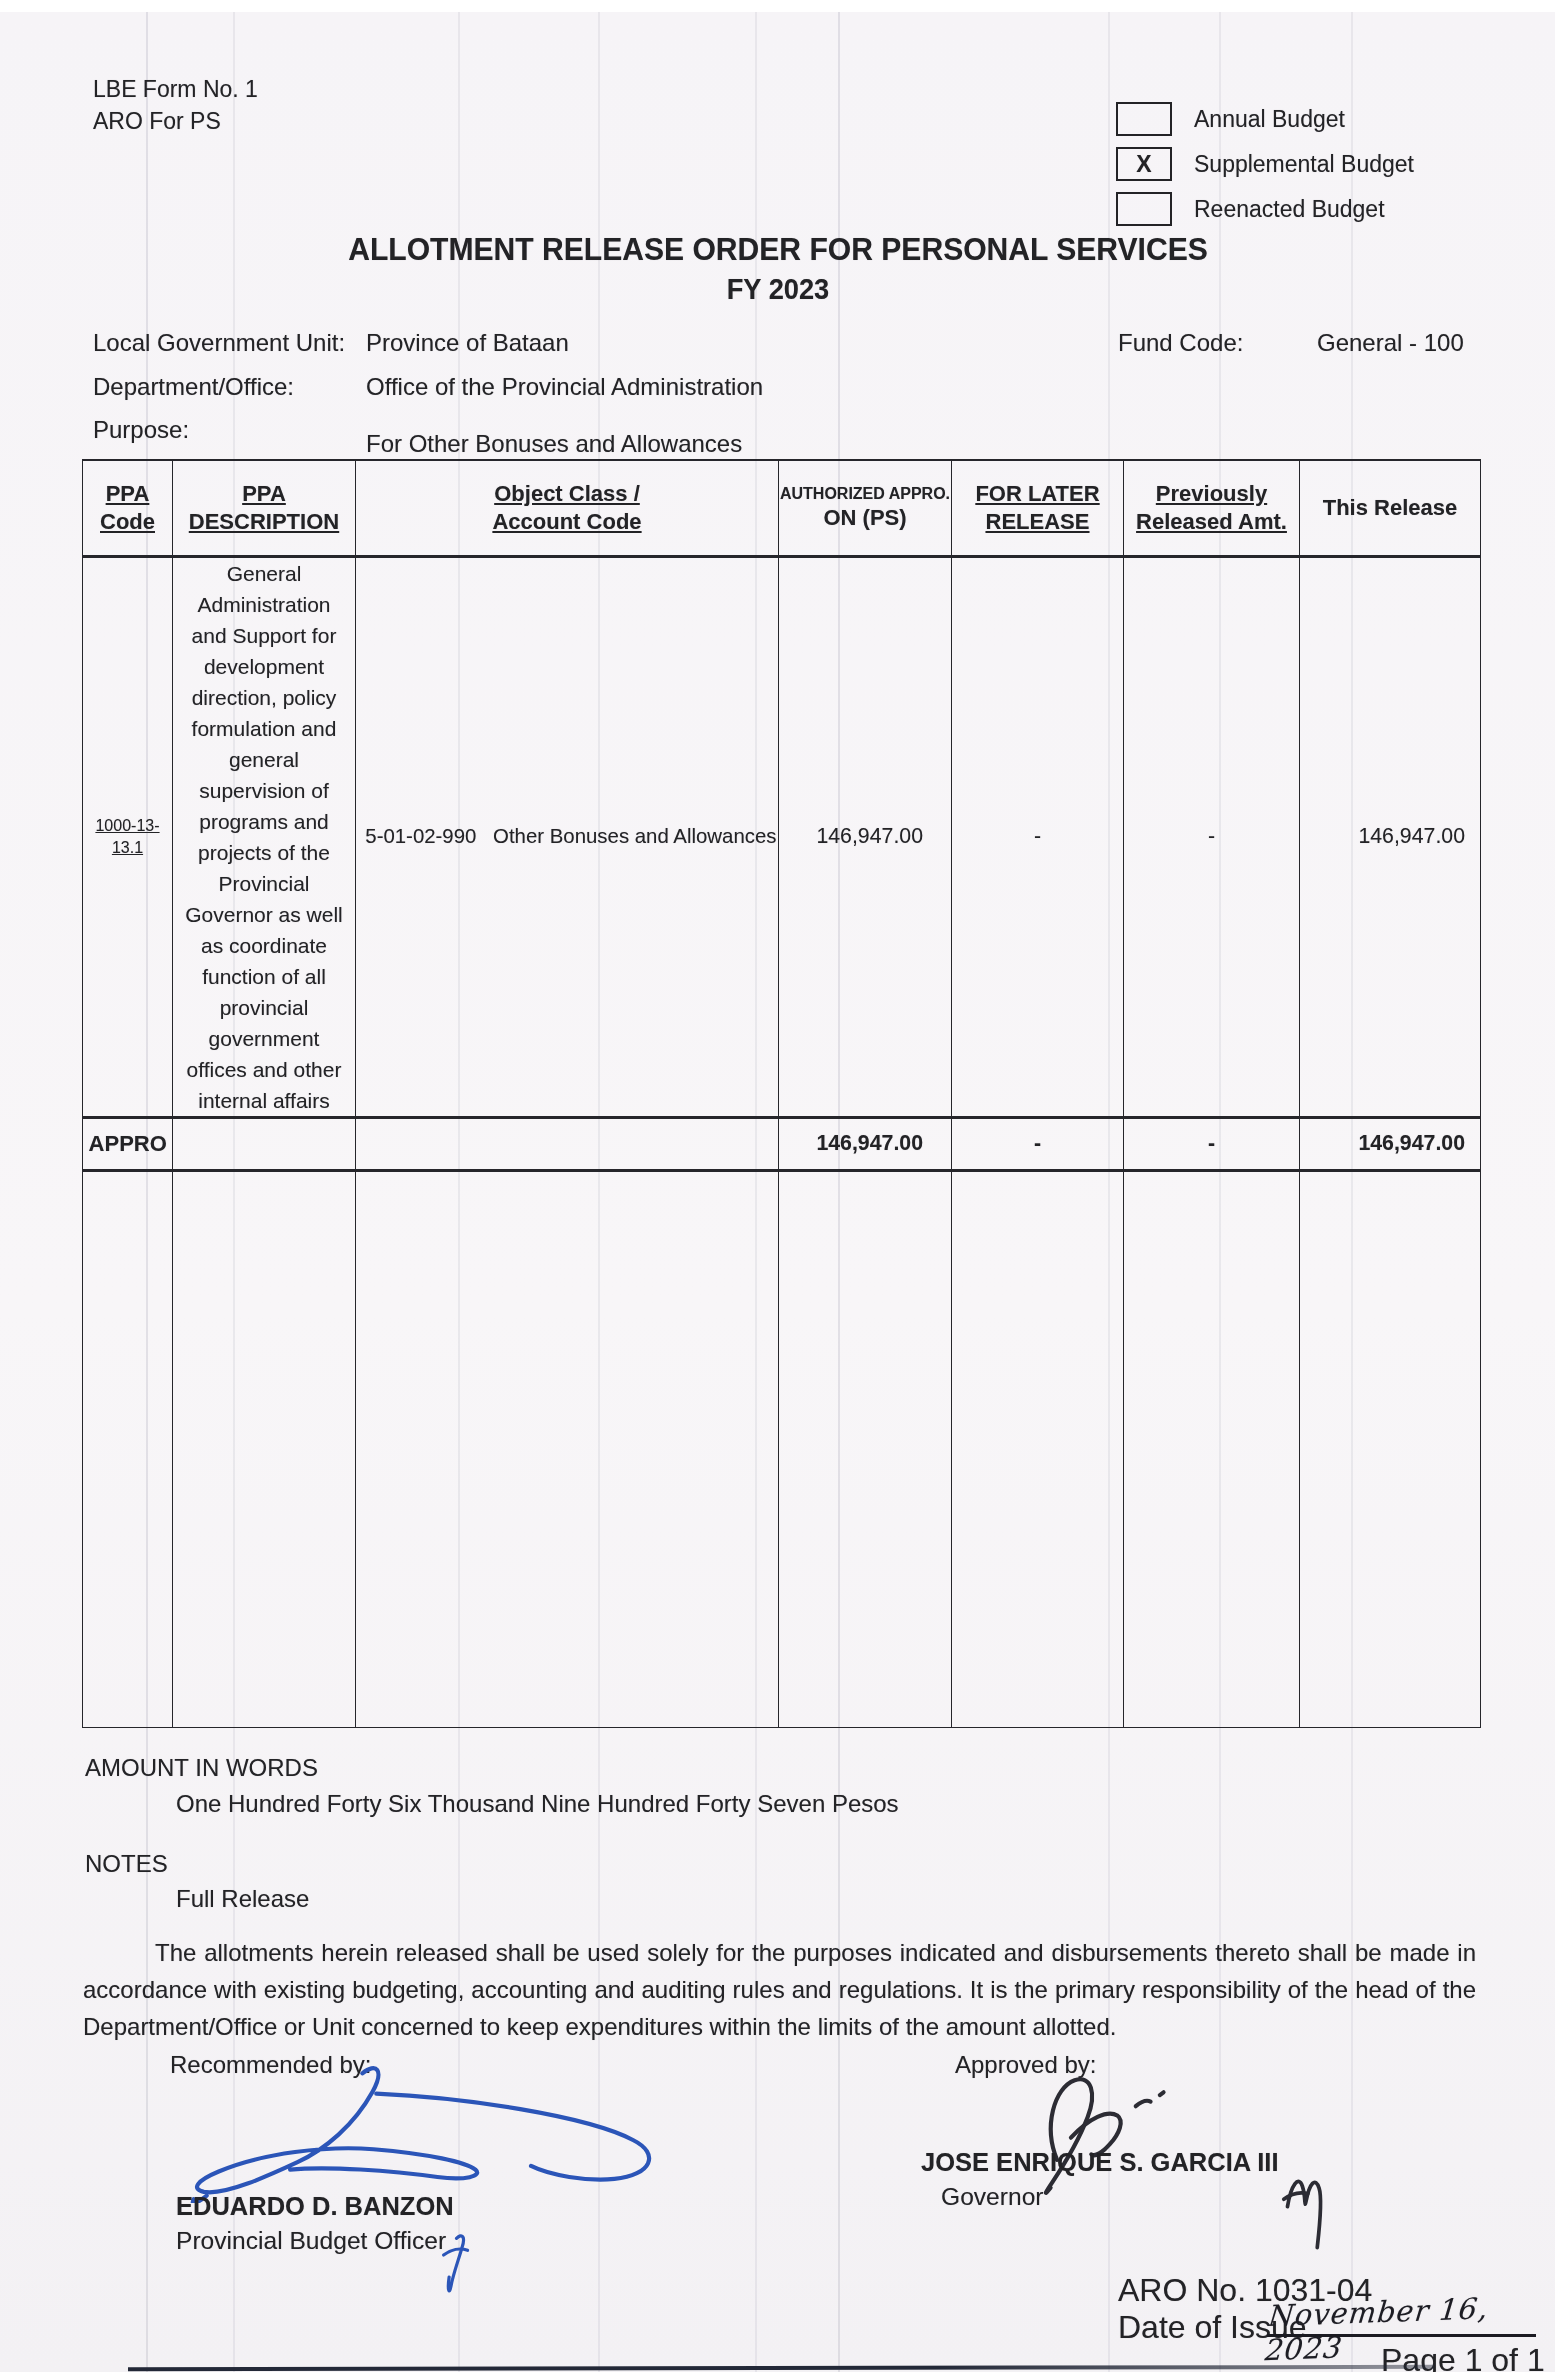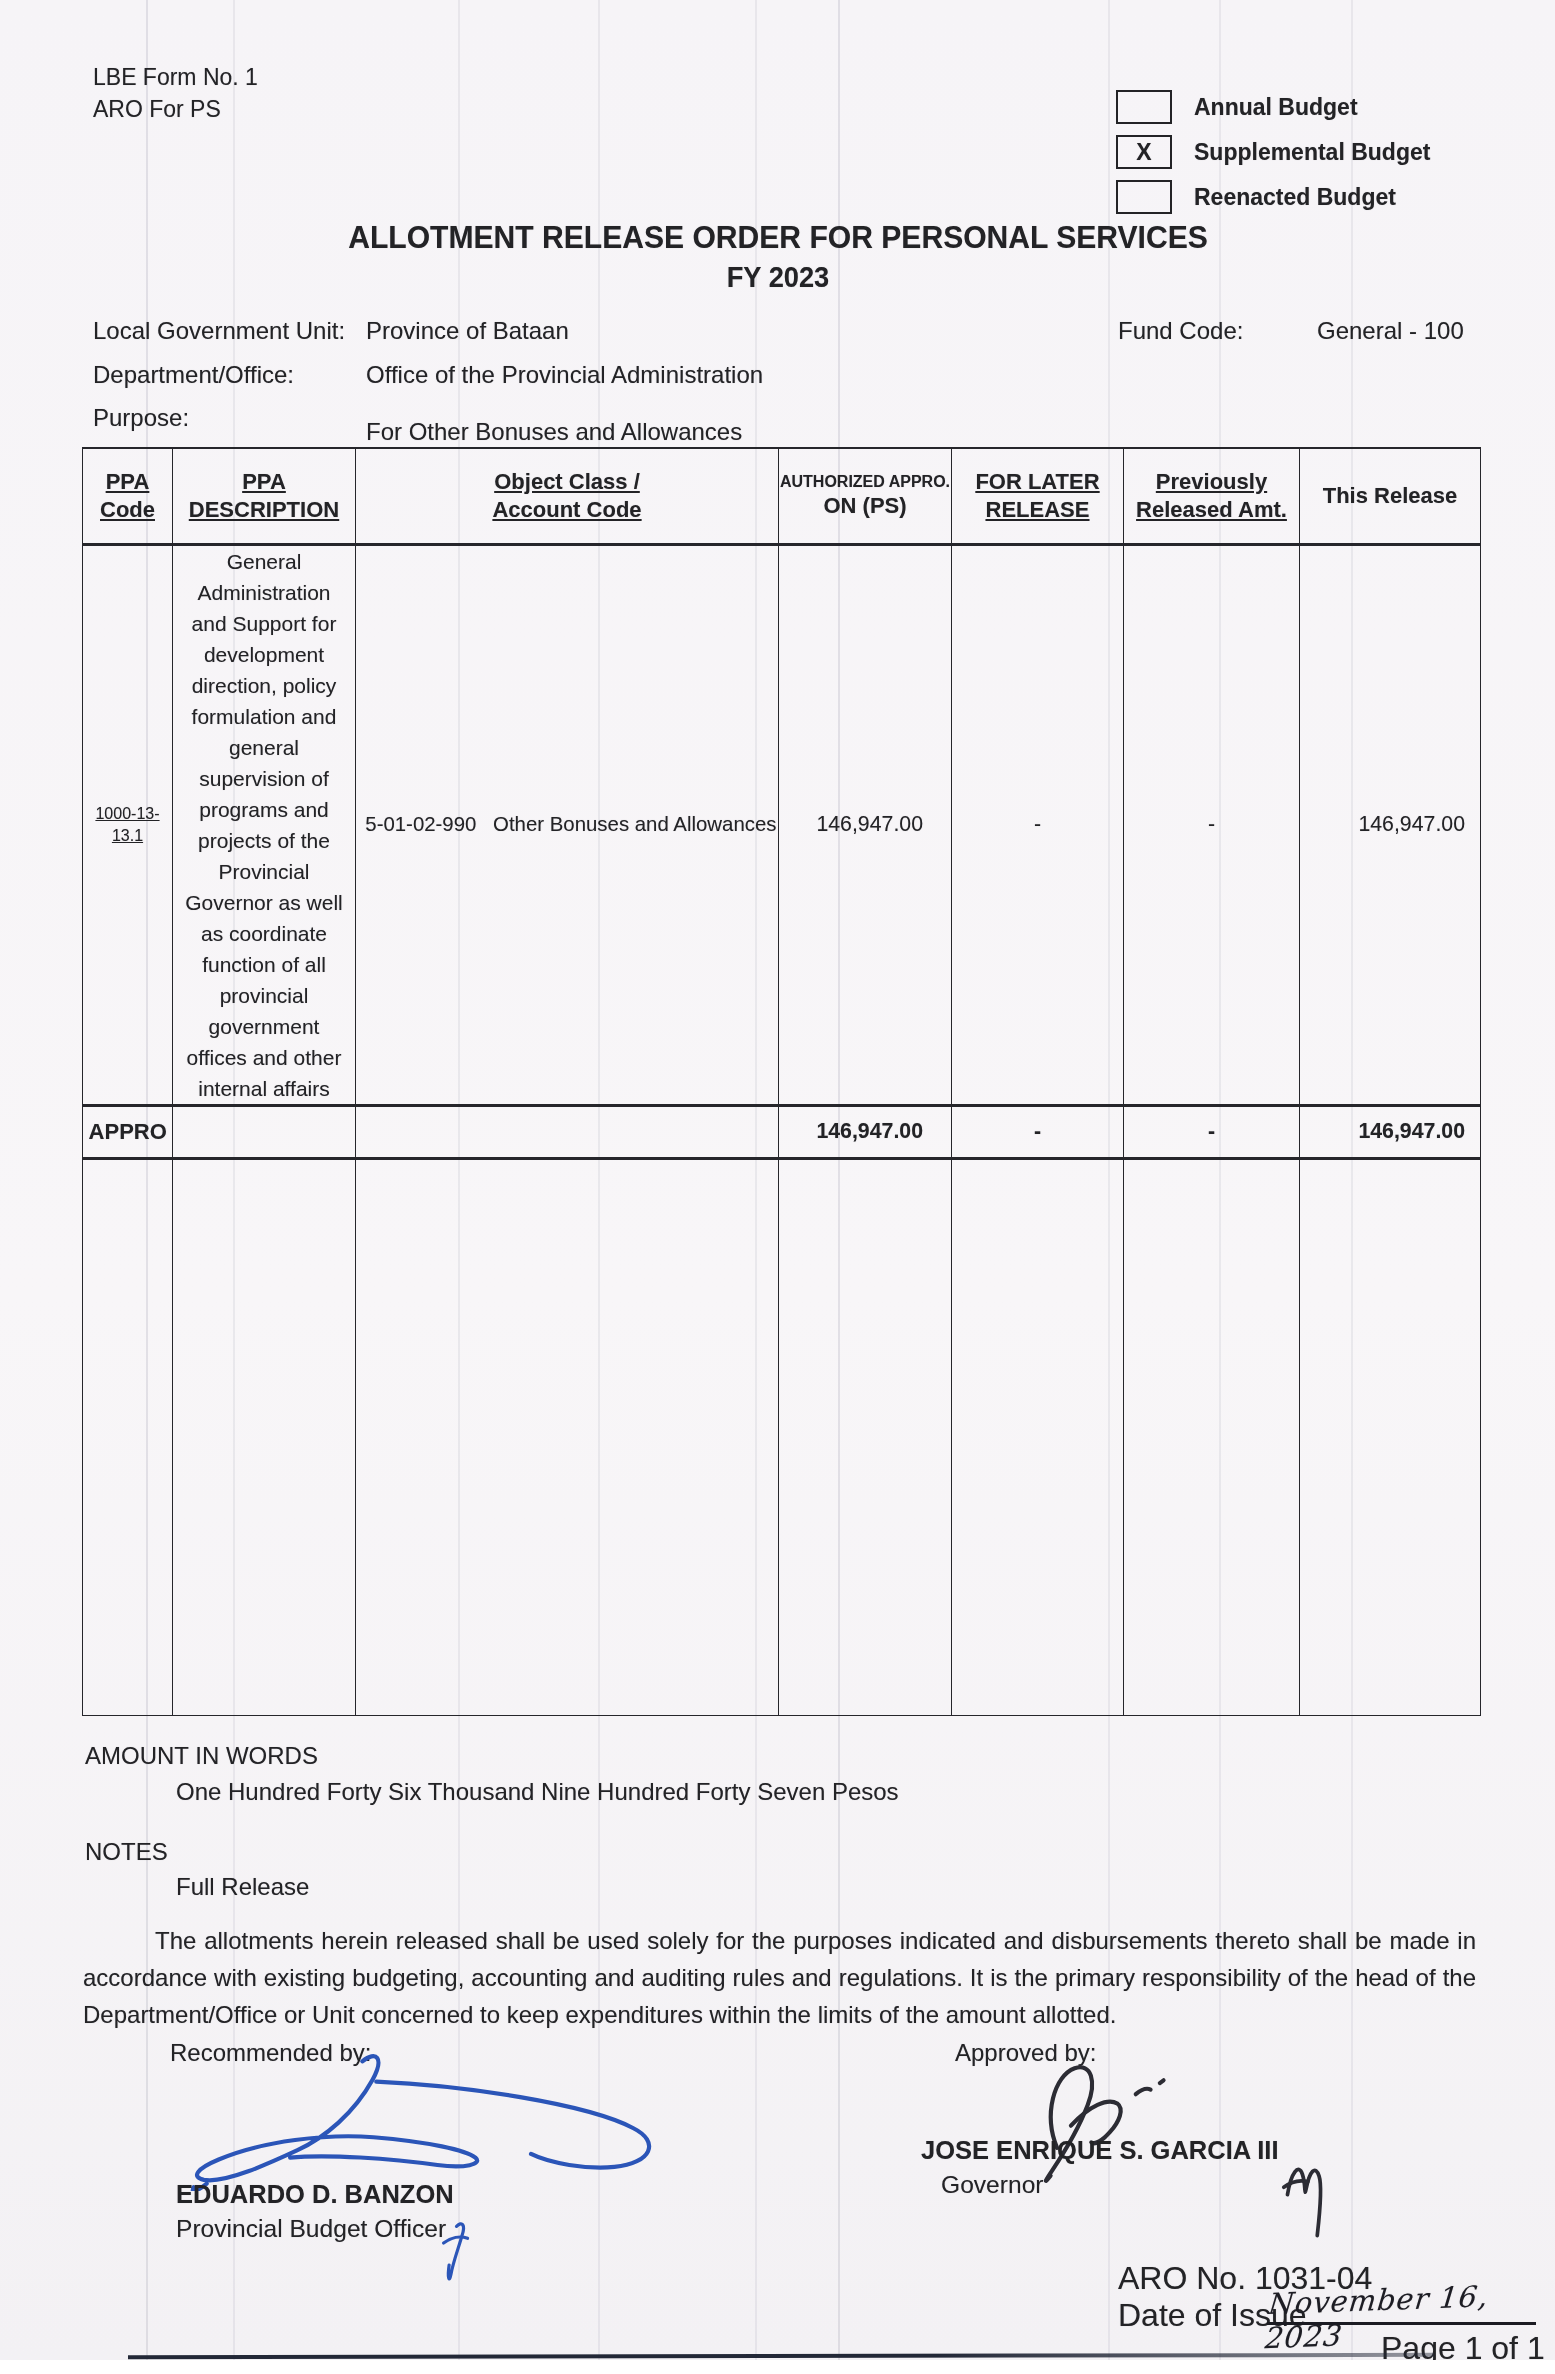--- a/index.html
+++ b/index.html
@@ -1,30 +1,31 @@
 <!DOCTYPE html>
 <html style="font-size:15px"><head>
 <meta charset="utf-8">
 <style>
   html,body{margin:0;padding:0;background:#ffffff;}
   #paper{
     position:relative;width:1556px;height:2360px;overflow:hidden;
     background:linear-gradient(180deg,#f6f4f7 0%,#f8f6f8 55%,#f3f1f4 100%);
     font-family:"Liberation Sans",sans-serif;color:#232326;
     text-shadow:0 0 0.9px rgba(60,60,70,.30);
+    margin-top:12px;
   }
   .abs{position:absolute;}
   .streak{position:absolute;top:0;height:2360px;width:1.9px;background:rgba(110,110,135,.10);}
   .streak.s2{background:rgba(110,110,135,.16);}
   .formno{left:93px;top:61px;font-size:23px;line-height:32px;}
   .bgroup{left:1116px;top:90px;}
   .brow{display:flex;align-items:center;margin-bottom:11px;}
   .bbox{width:52px;height:30px;border:2.8px solid #232326;display:flex;align-items:center;justify-content:center;
         font-size:23px;font-weight:bold;background:transparent;}
-  .blabel{margin-left:22px;font-size:23px;font-weight:bold;}
+  .blabel{margin-left:22px;font-size:23px;}
   .title1{left:0;top:219px;width:1556px;text-align:center;font-size:32px;font-weight:bold;transform:scaleX(.94);}
   .title2{left:0;top:261px;width:1556px;text-align:center;font-size:29px;font-weight:bold;transform:scaleX(.94);}
   .inf{font-size:24px;}
   .aro-table{position:absolute;left:82px;top:447px;border-collapse:collapse;table-layout:fixed;}
   .aro-table td,.aro-table th{border:1.9px solid #26262b;vertical-align:middle;padding:0;overflow:hidden;}
   .aro-table tr.thead th{border-top:2.8px solid #26262b;border-bottom:3.7px solid #26262b;
         font-size:22px;font-weight:bold;line-height:28px;text-align:center;}
   .auth1{font-size:16px;font-weight:bold;line-height:20.4px;}
   .auth2{font-size:22px;font-weight:bold;line-height:28px;}
   .pre{white-space:pre-line;text-decoration:underline;}

